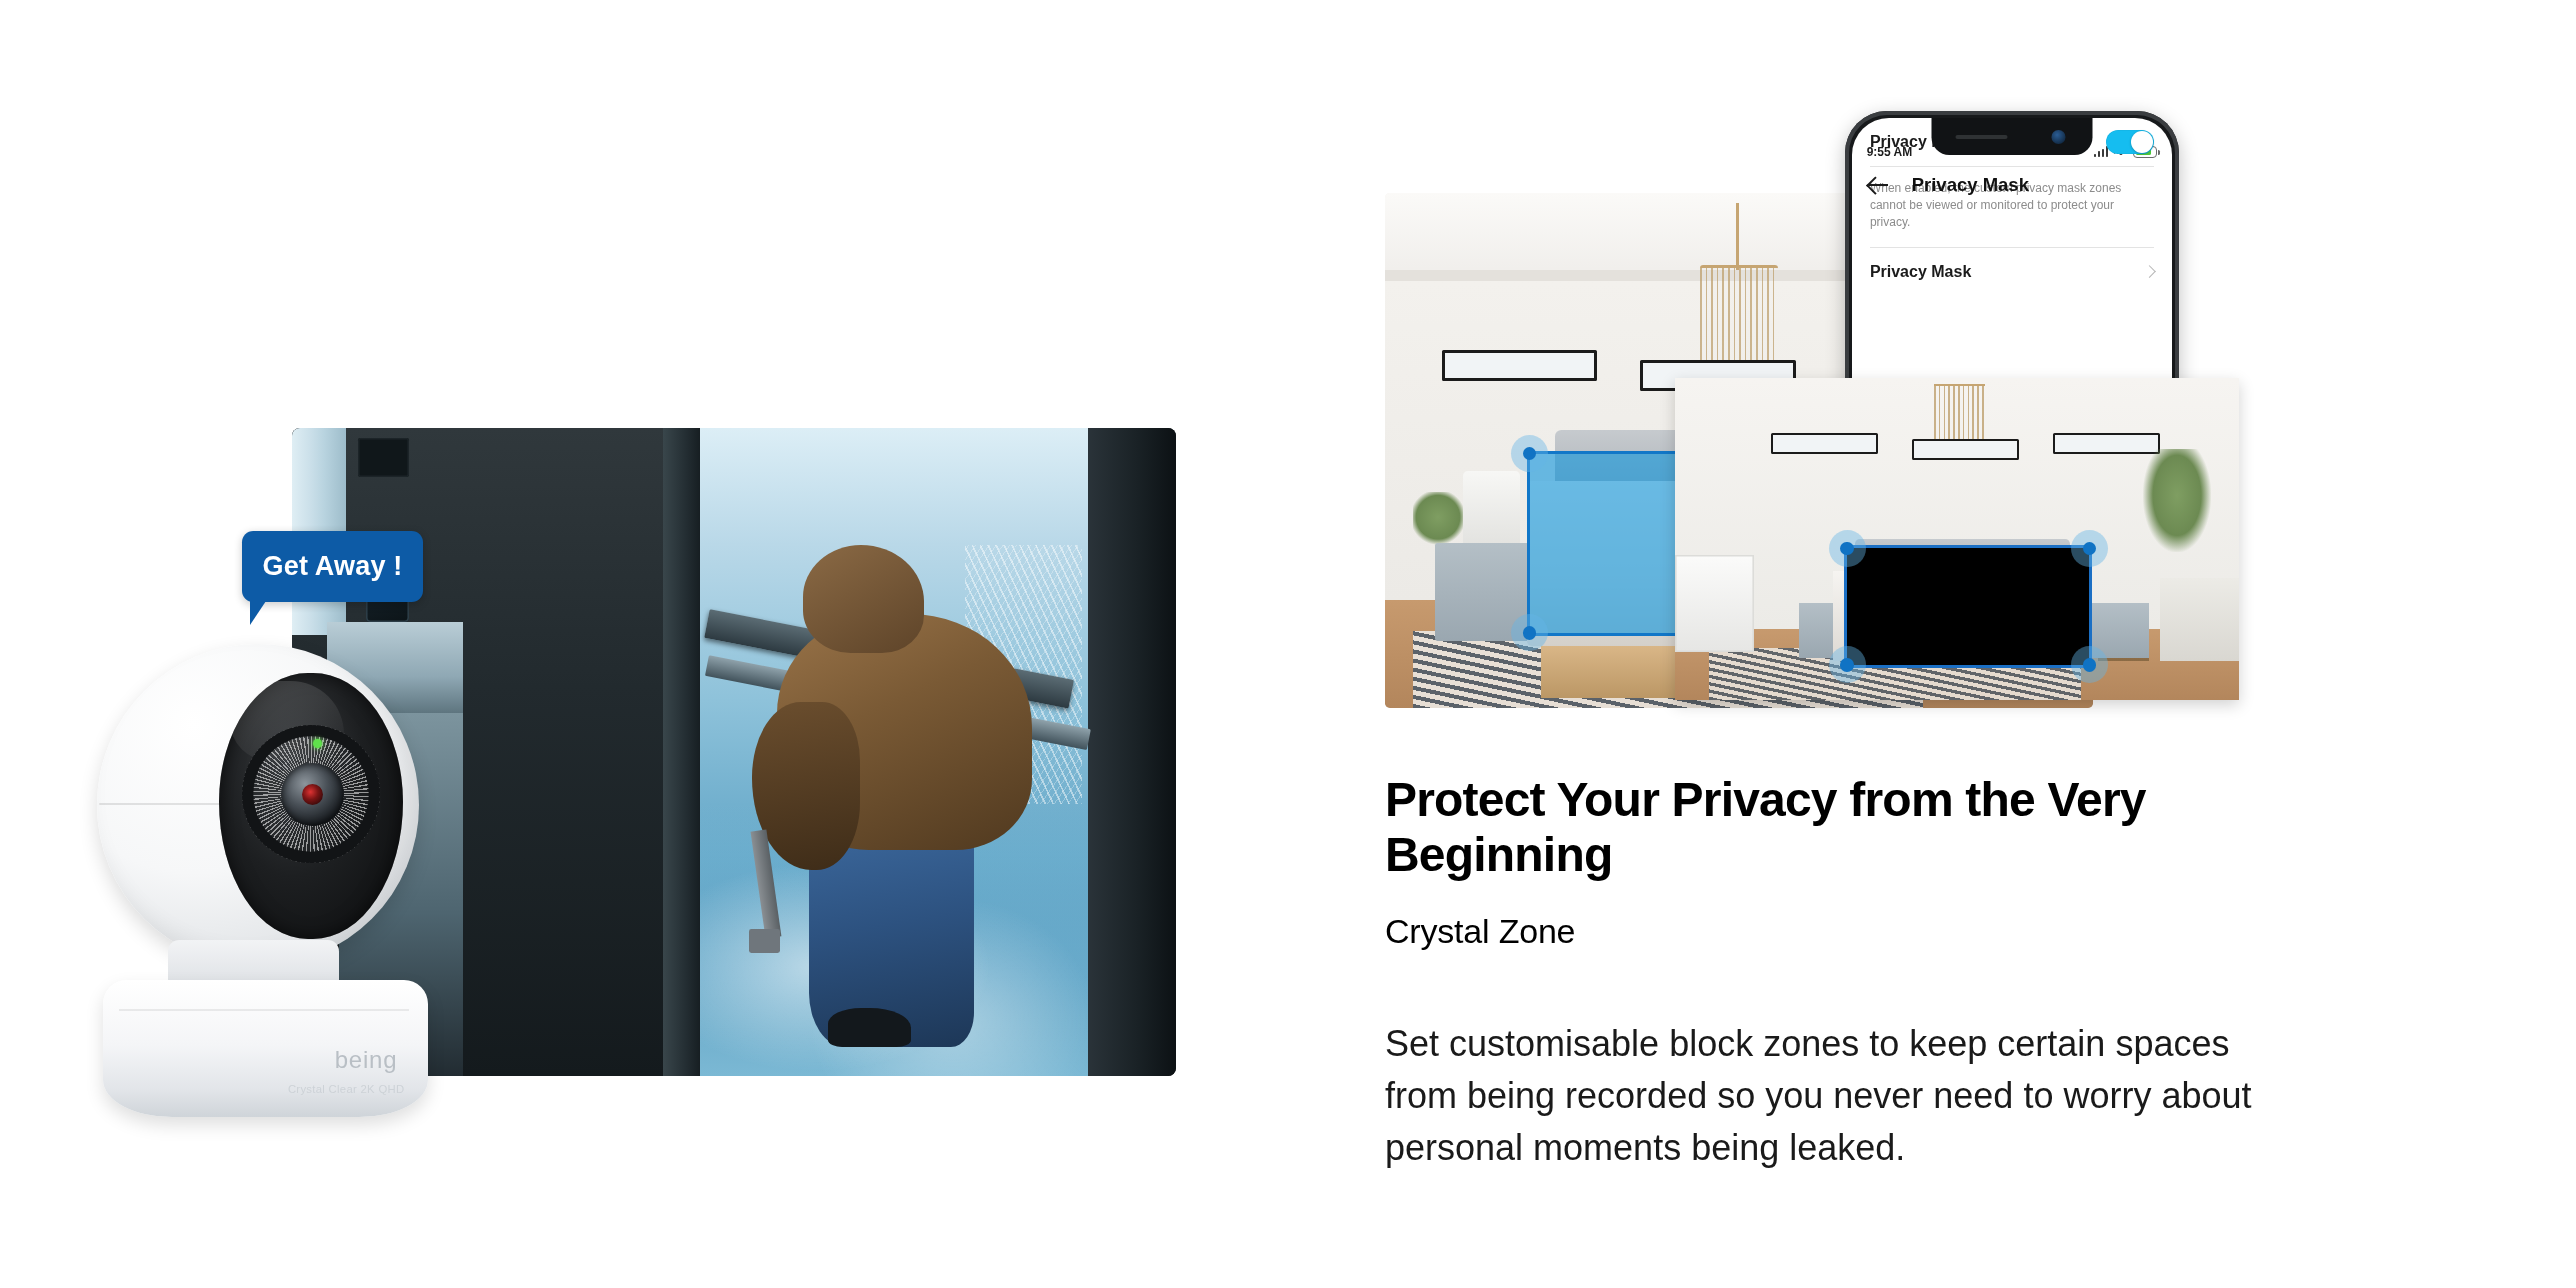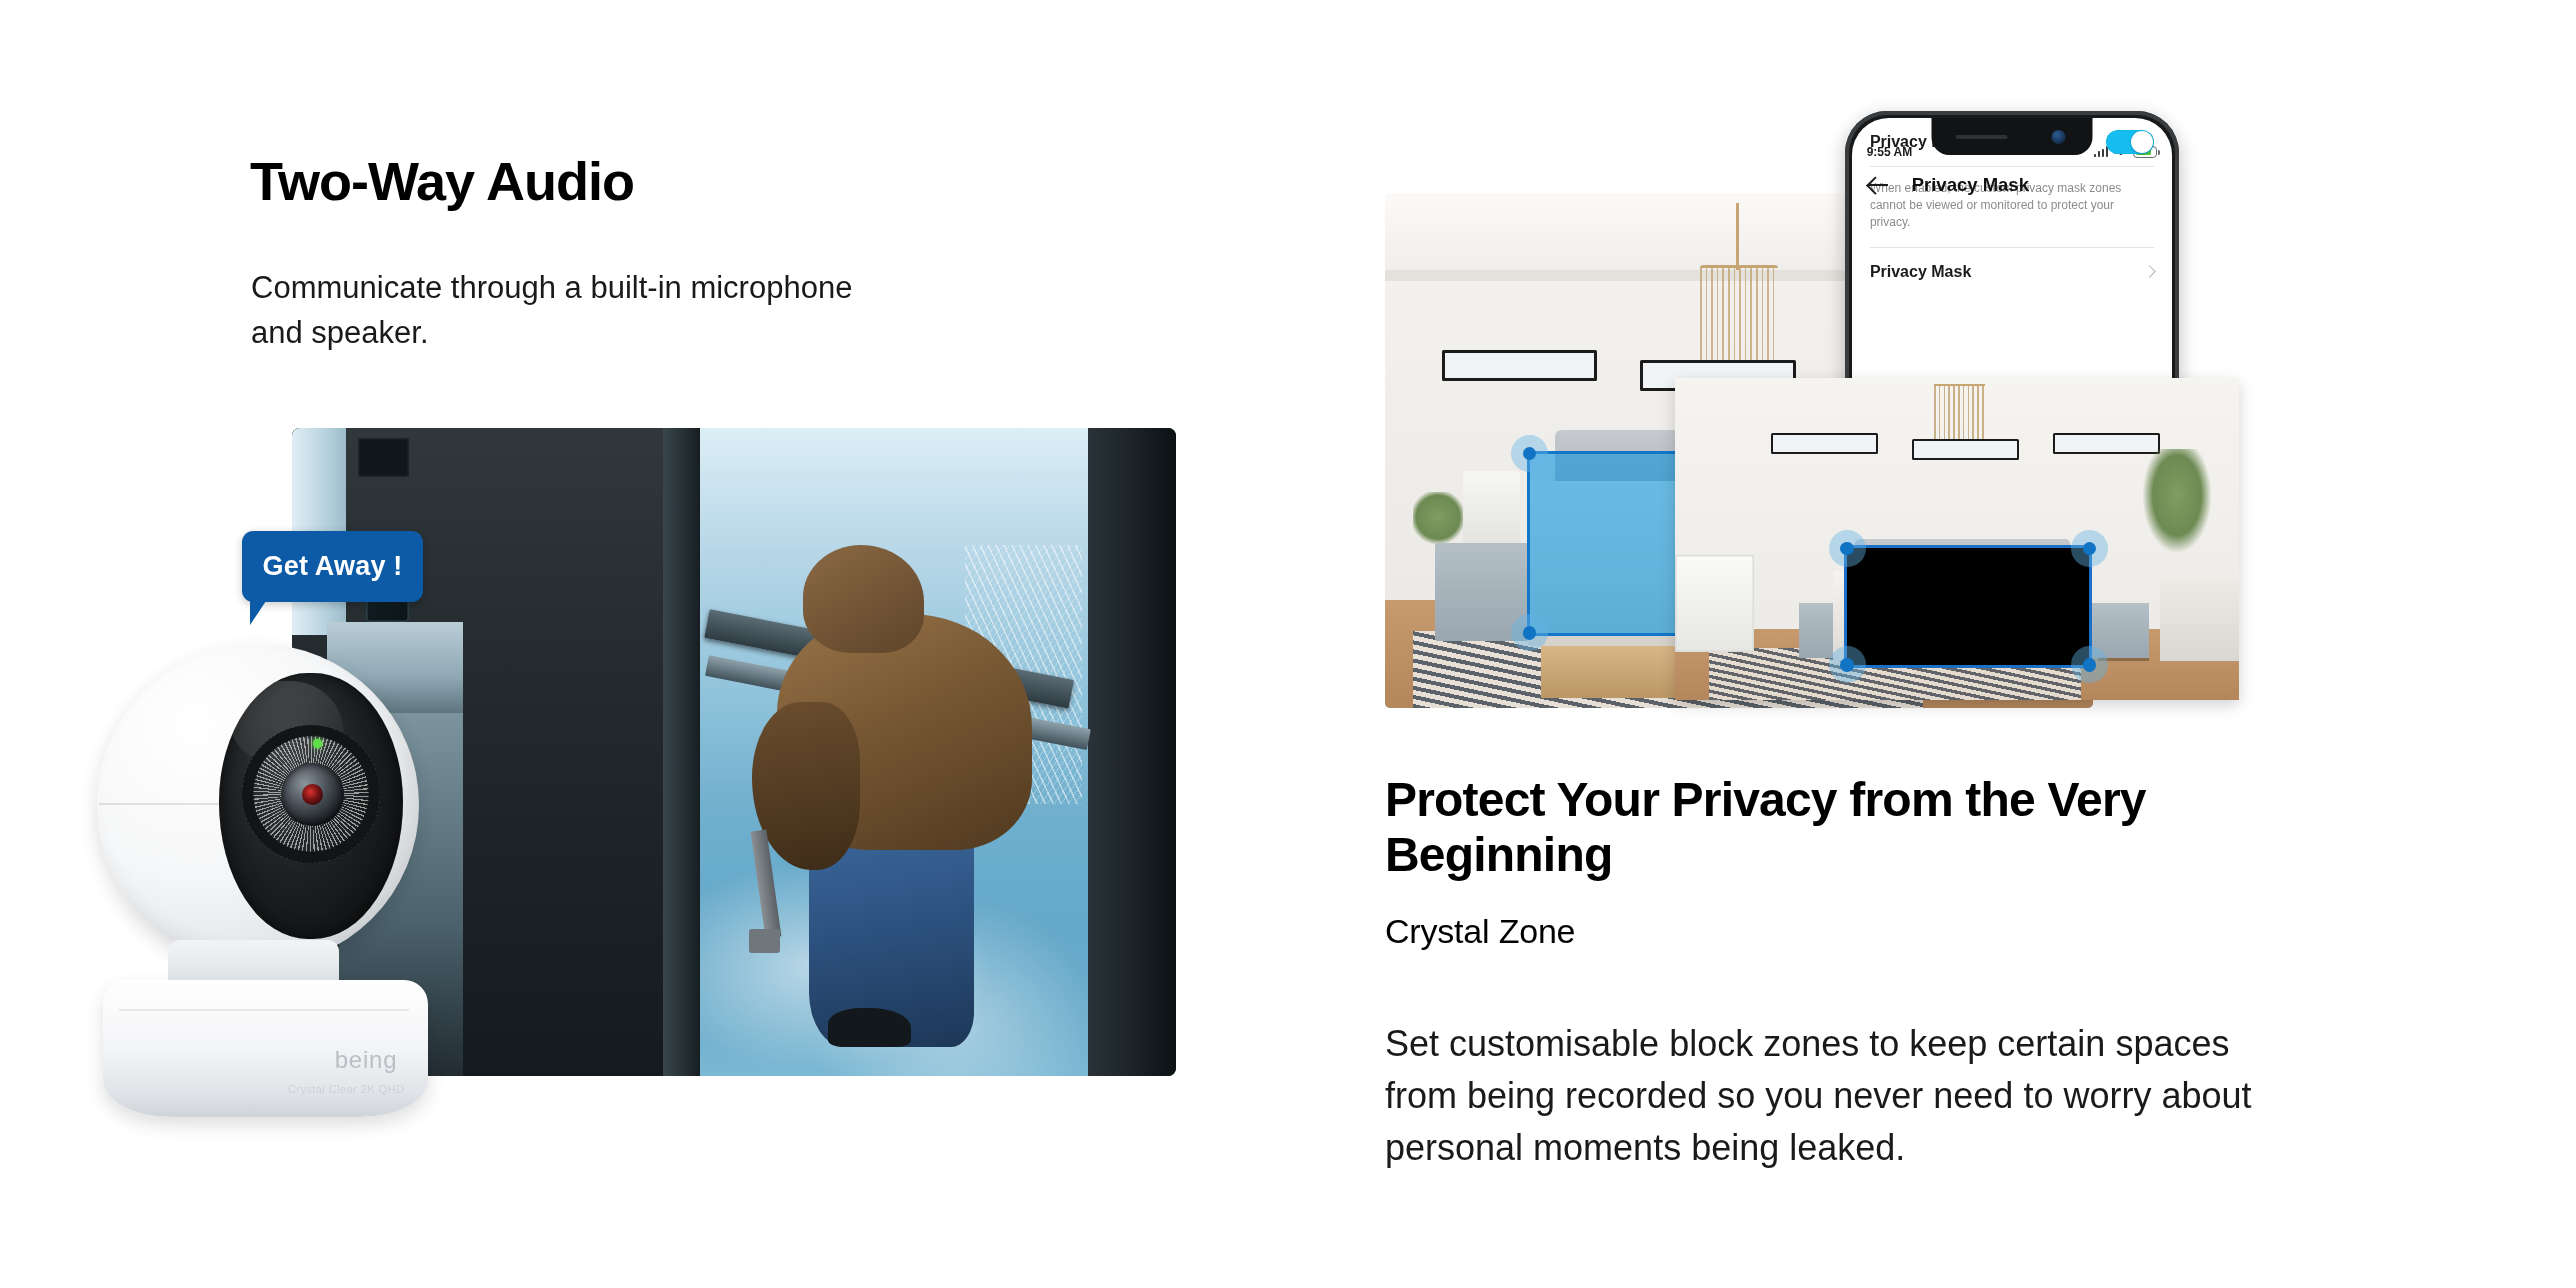--- a/index.html
+++ b/index.html
@@ -348,22 +348,20 @@
     font-size:36px; font-weight:400; color:#1a1a1a; line-height:1.45;
   }
 </style>
 </head>
 <body>
 
 <div class="page">
 
   <section class="left-panel">
 
-    <h1 class="left-heading">Two-Way Audio</h1>
-    <p class="left-sub">Communicate through a built-in microphone and speaker.</p>
 
     <div class="burglar-photo">
       <div class="bp-indoor">
         <div class="bp-curtain"></div>
         <div class="bp-vent"></div>
         <div class="bp-keypad"></div>
         <div class="bp-counter"></div>
         <div class="bp-cabinet"></div>
       </div>
       <div class="bp-doorframe"></div>

